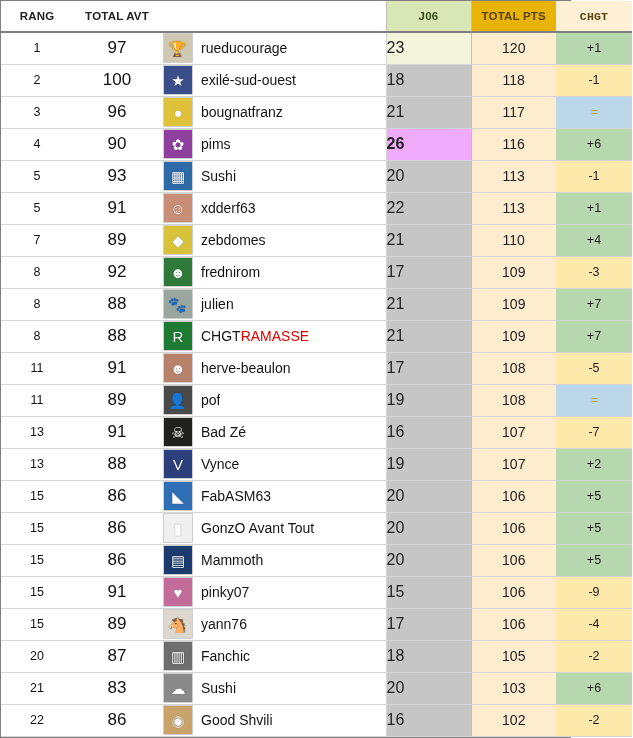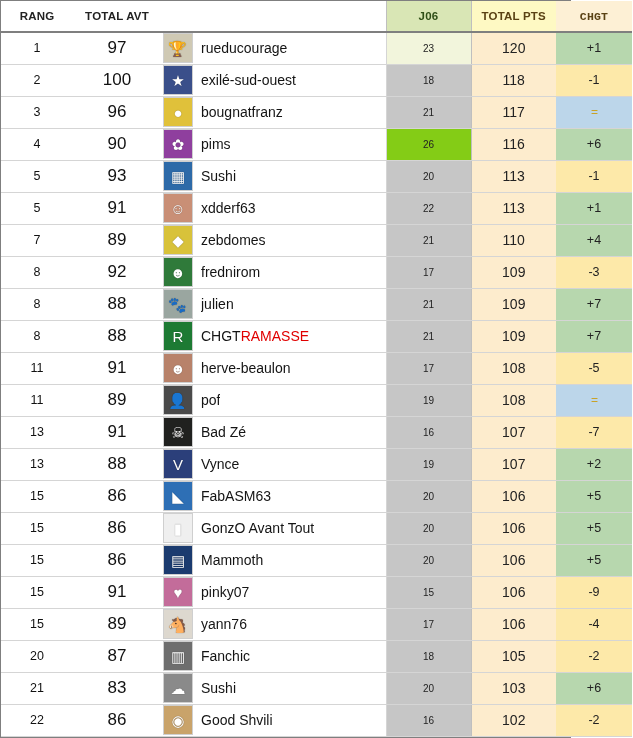--- a/index.html
+++ b/index.html
@@ -47,21 +47,21 @@
     text-align: center;
     vertical-align: middle;
   }
   thead th.head-j06 {
     background: #d9e6b5;
     color: #2f4f17;
     border-left: 1px solid #bfbfbf;
     border-right: 1px solid #bfbfbf;
   }
   thead th.head-pts {
-    background: #fef9c3;
+    background: #eab308;
     color: #5a4214;
   }
   thead th.head-chgt {
     background: #fdf0d5;
     color: #5a4214;
     font-family: Liberation Mono, monospace;
   }
 
   tbody tr {
     height: 32px;
@@ -117,29 +117,29 @@
     font-size: 14px;
     color: #141414;
     white-space: nowrap;
     overflow: hidden;
     text-overflow: ellipsis;
   }
   .pname .red {
     color: #e00000;
   }
   td.j06 {
-    text-align: center;
-    font-size: 10px;
+    text-align: left;
+    font-size: 16px;
     color: #222;
     background: #c6c6c6;
     border-left: 1px solid #bfbfbf;
     border-right: 1px solid #bfbfbf;
   }
   td.j06.hi1 { background: #f2f5dc; }
-  td.j06.hi2 { background: #84cc16; }
+  td.j06.hi2 { background: #f0abfc; font-weight: bold; }
   td.pts {
     text-align: center;
     font-size: 14px;
     color: #222;
     background: #fdeccd;
   }
   td.chgt {
     text-align: center;
     font-size: 12.5px;
     color: #222;

